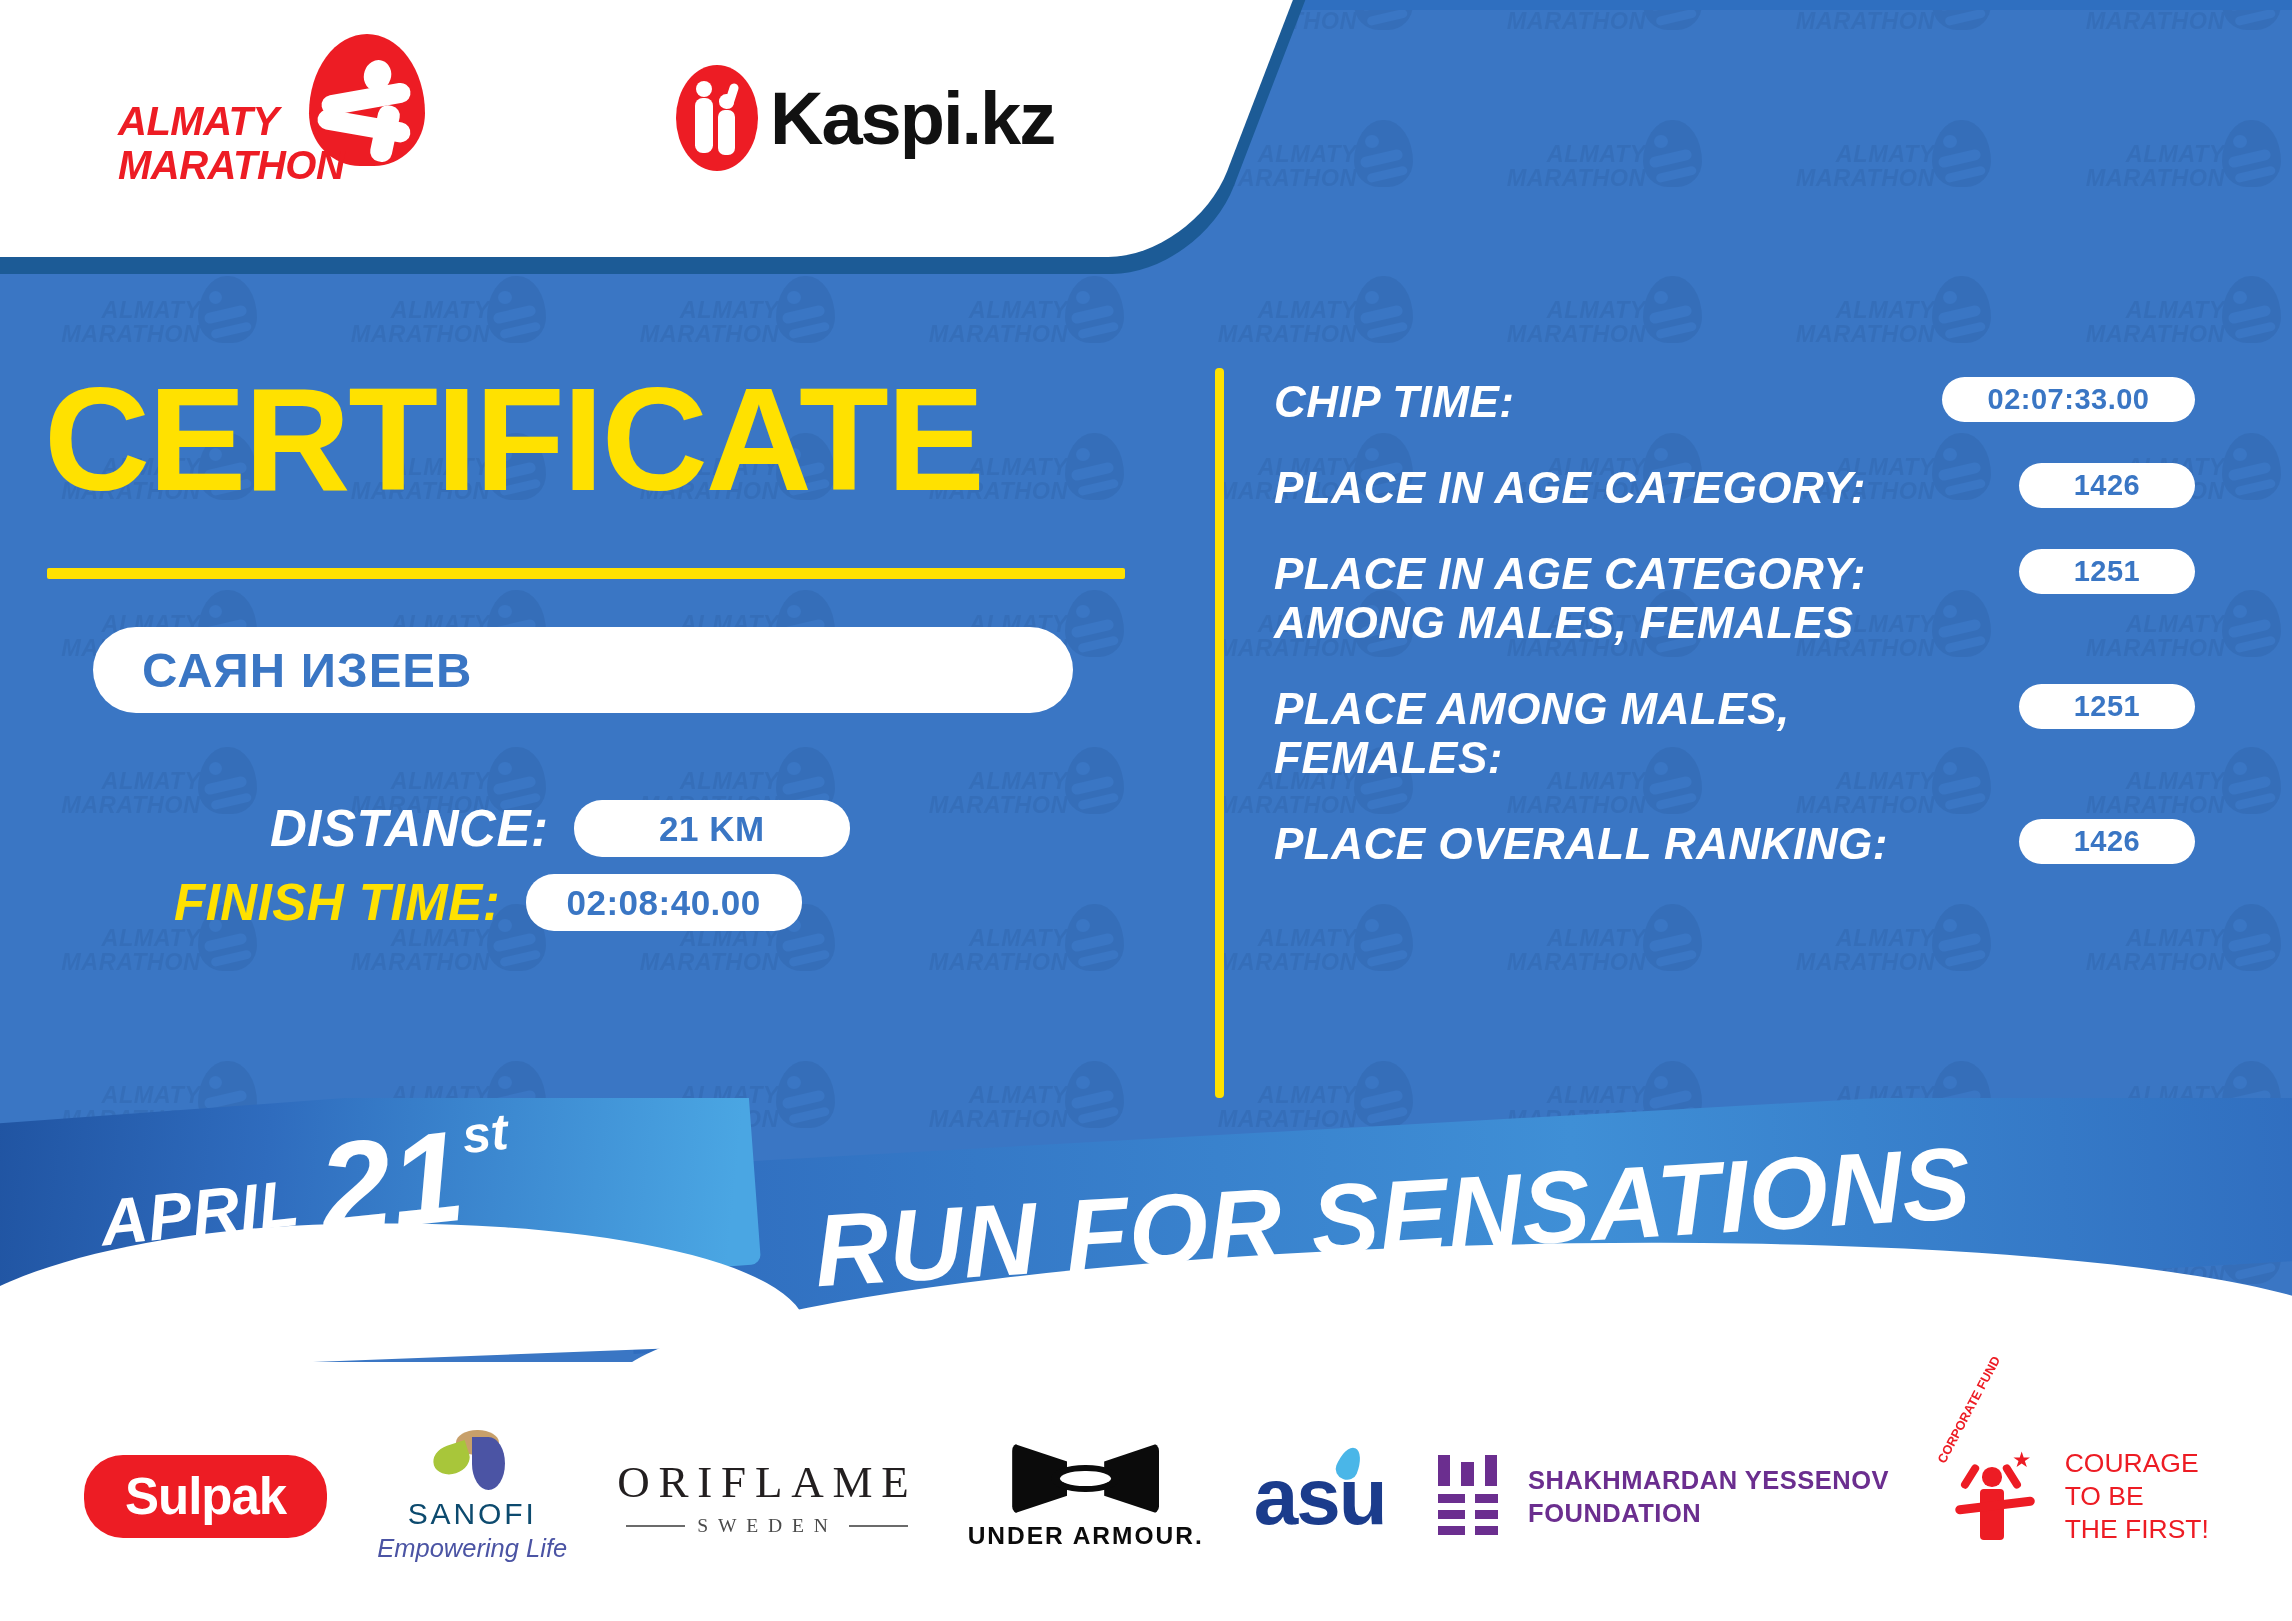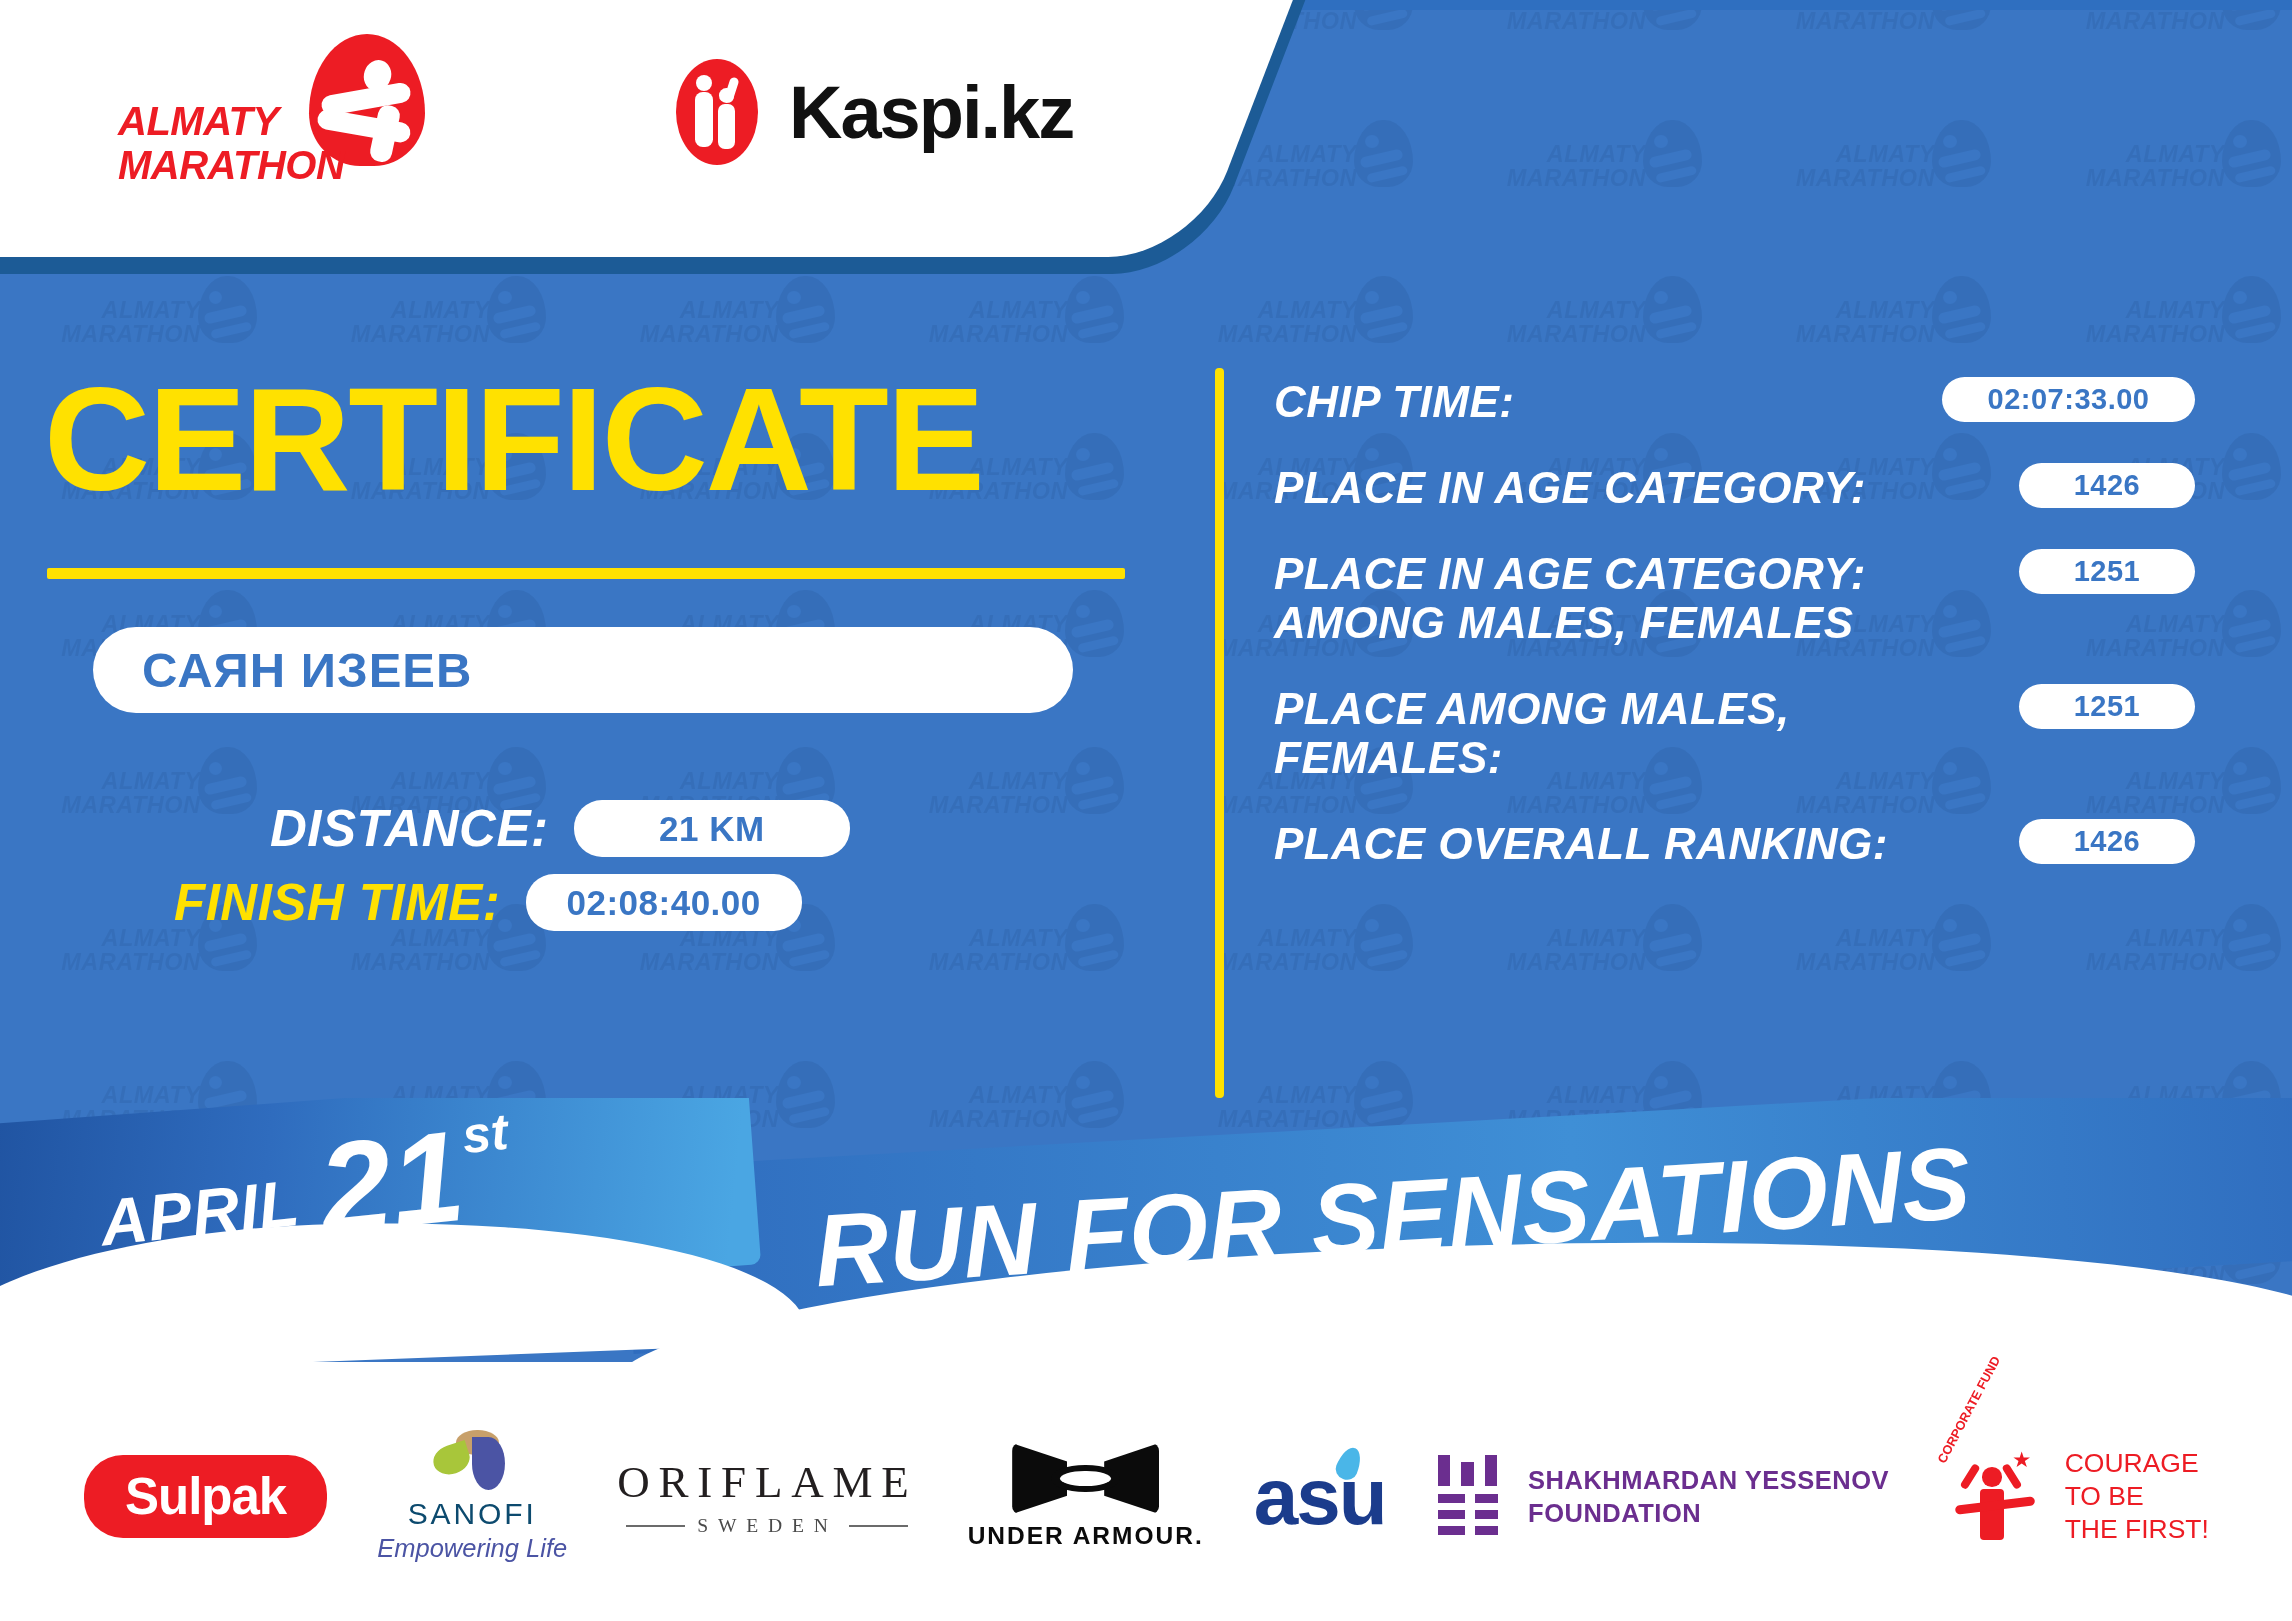--- a/index.html
+++ b/index.html
@@ -103,22 +103,22 @@
     position:absolute;left:65px;top:71px;width:21.6px;height:57px;
     background:#fff;border-radius:9.8px;transform:rotate(12deg);
   }
   .am-text{
     position:absolute;left:0;top:65px;width:211px;
     color:#ed1c24;font-weight:bold;font-style:italic;
     font-size:40px;line-height:44px;letter-spacing:-0.5px;
   }
   
   .kaspi{
-    position:absolute;left:676px;top:59px;
-    display:flex;align-items:center;gap:31px;
+    position:absolute;left:676px;top:65px;
+    display:flex;align-items:center;gap:12px;
   }
   .kaspi-mark{
     position:relative;width:82px;height:106px;
     background:#ed1c24;border-radius:50%;
   }
   .kaspi-mark .k-head{
     position:absolute;left:19.6px;top:15.7px;width:16.7px;height:16.7px;
     background:#fff;border-radius:50%;
   }
   .kaspi-mark .k-body{

